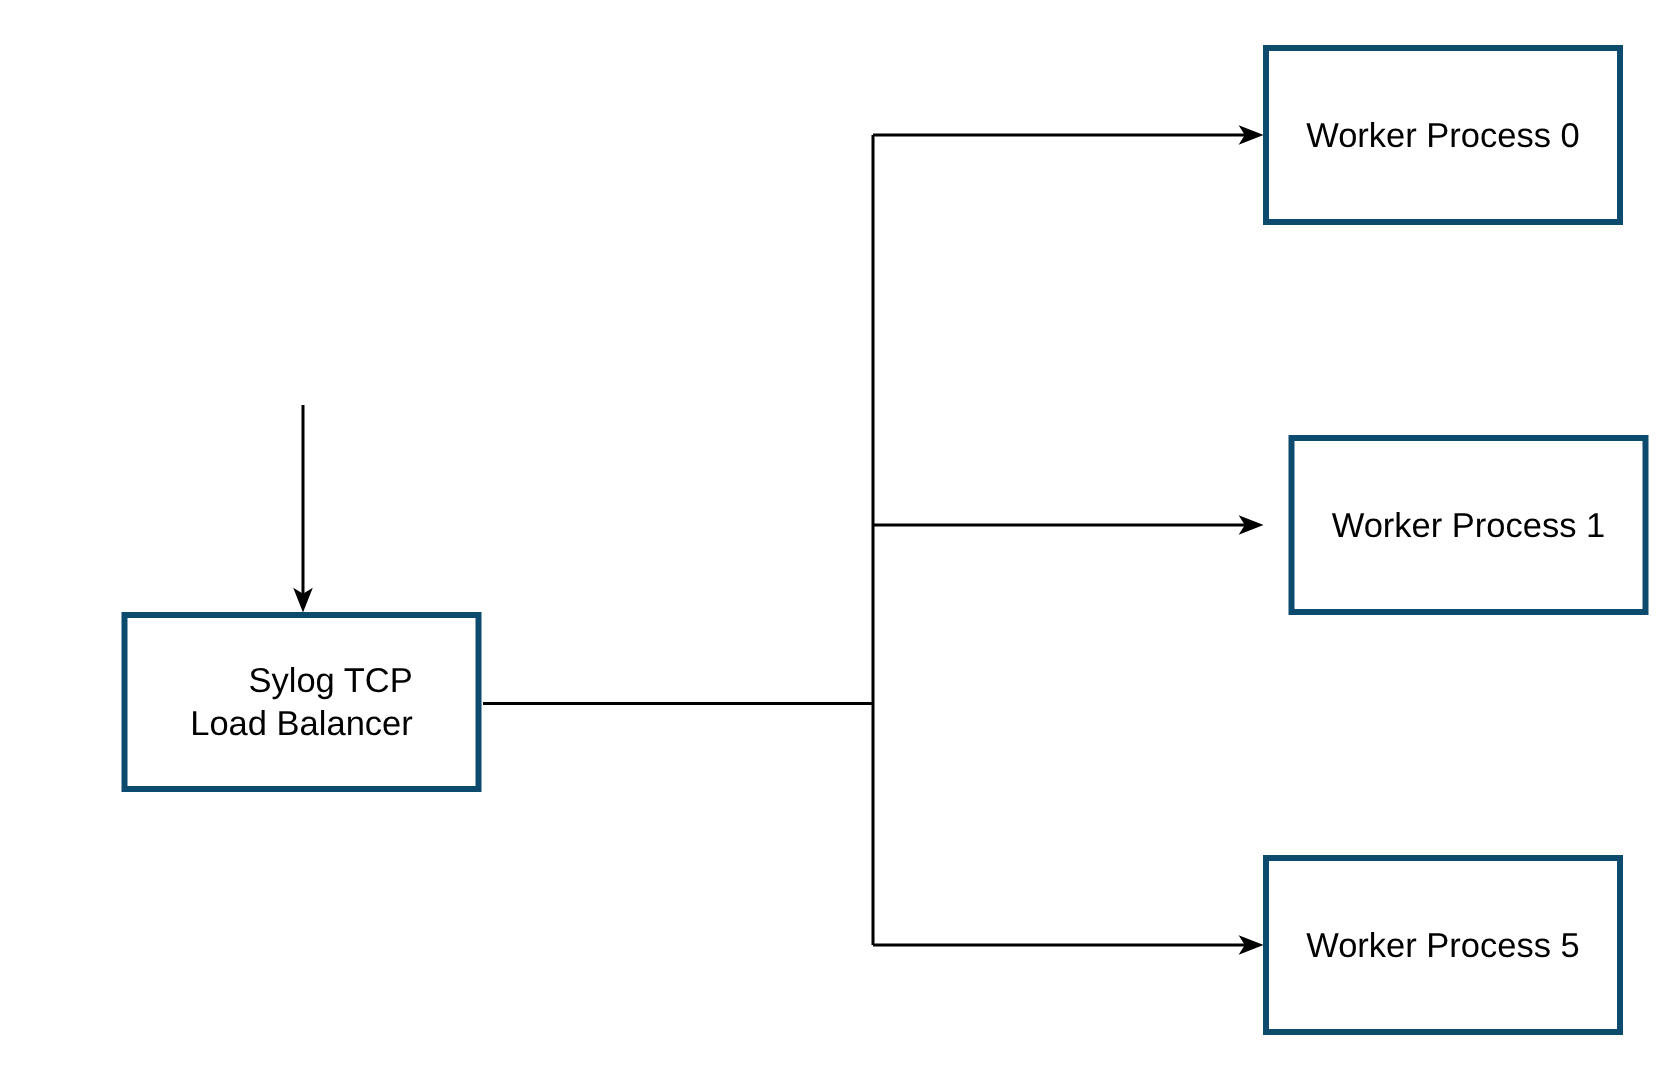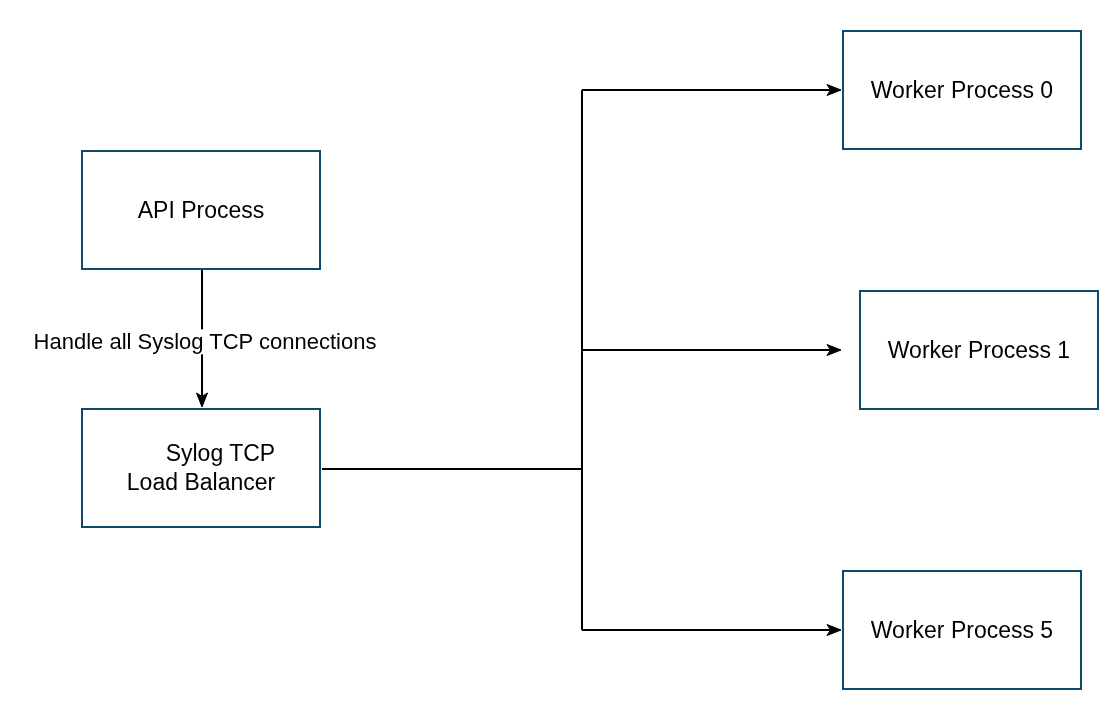--- a/index.html
+++ b/index.html
@@ -30,21 +30,21 @@
   }
   svg.connectors polygon {
     fill: #000000;
     stroke: #000000;
     stroke-width: 1;
   }
   .node {
     position: absolute;
     width: 240px;
     height: 120px;
-    border: 2px solid #0c4a6e;
+    border: 4px solid #0c4a6e;
     background: #ffffff;
     display: flex;
     align-items: center;
     justify-content: center;
     text-align: center;
     font-size: 23px;
     line-height: 1.25;
     white-space: pre-line;
     box-sizing: border-box;
   }
@@ -91,26 +91,22 @@
       <path d="M582 350 L830 350"></path>
       <polygon points="841,350 827,344.5 830.5,350 827,355.5"></polygon>
     </g>
 
     <g>
       <path d="M582 630 L830 630"></path>
       <polygon points="841,630 827,624.5 830.5,630 827,635.5"></polygon>
     </g>
   </svg>
 
-  <div class="edge-label edge-label-api-lb">Handle all Syslog TCP connections</div>
 
 
-  <div class="node node-api">
-    <span>API Process</span>
-  </div>
 
   <div class="node node-lb">
     <span>Sylog TCP
 Load Balancer</span>
   </div>
 
   <div class="node node-worker0">
     <span>Worker Process 0</span>
   </div>
 

